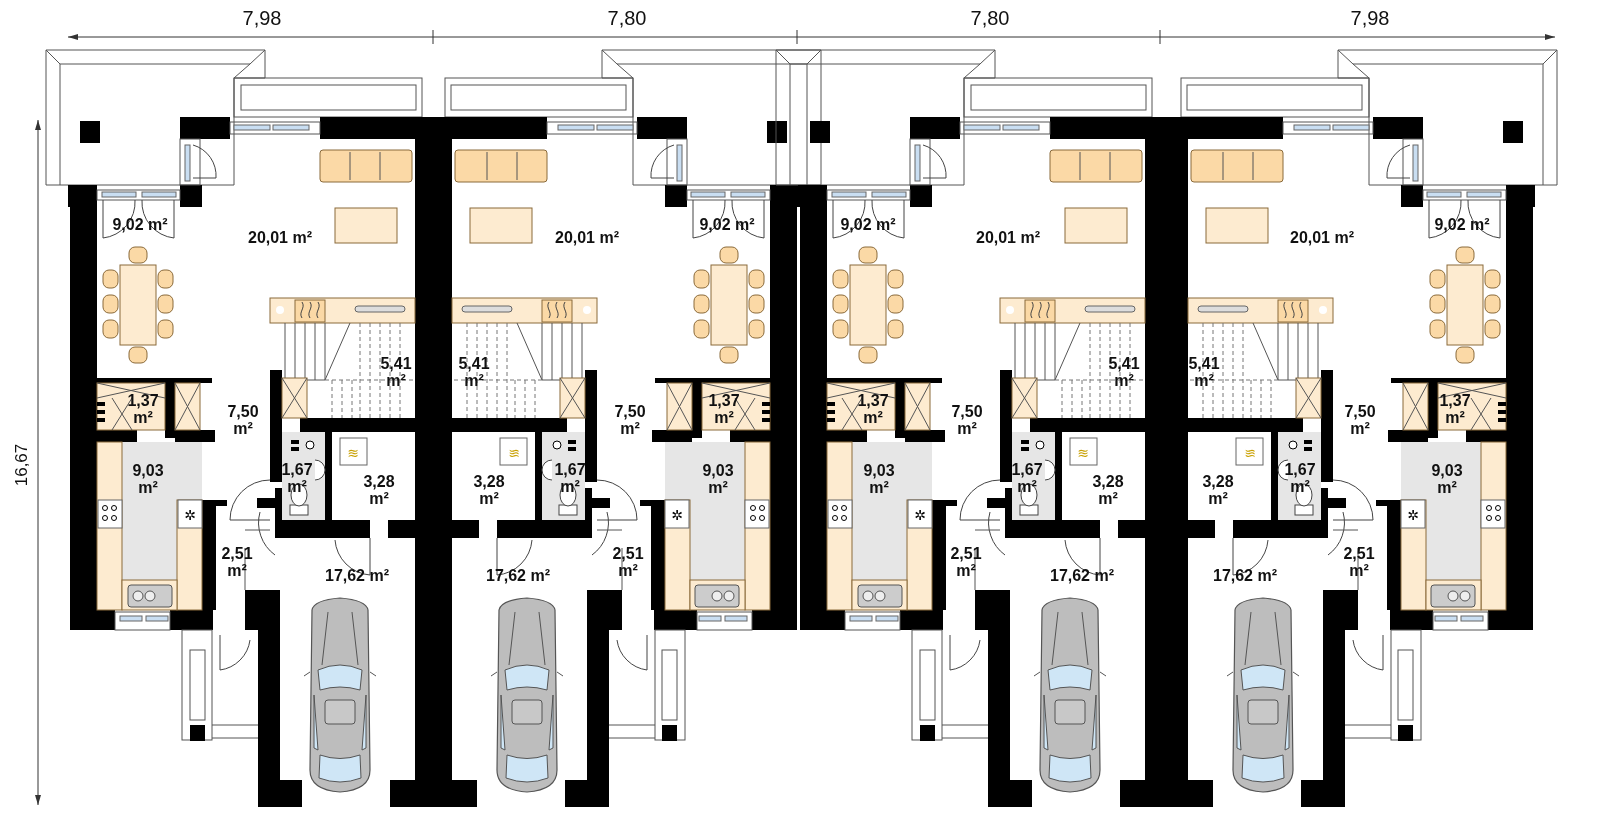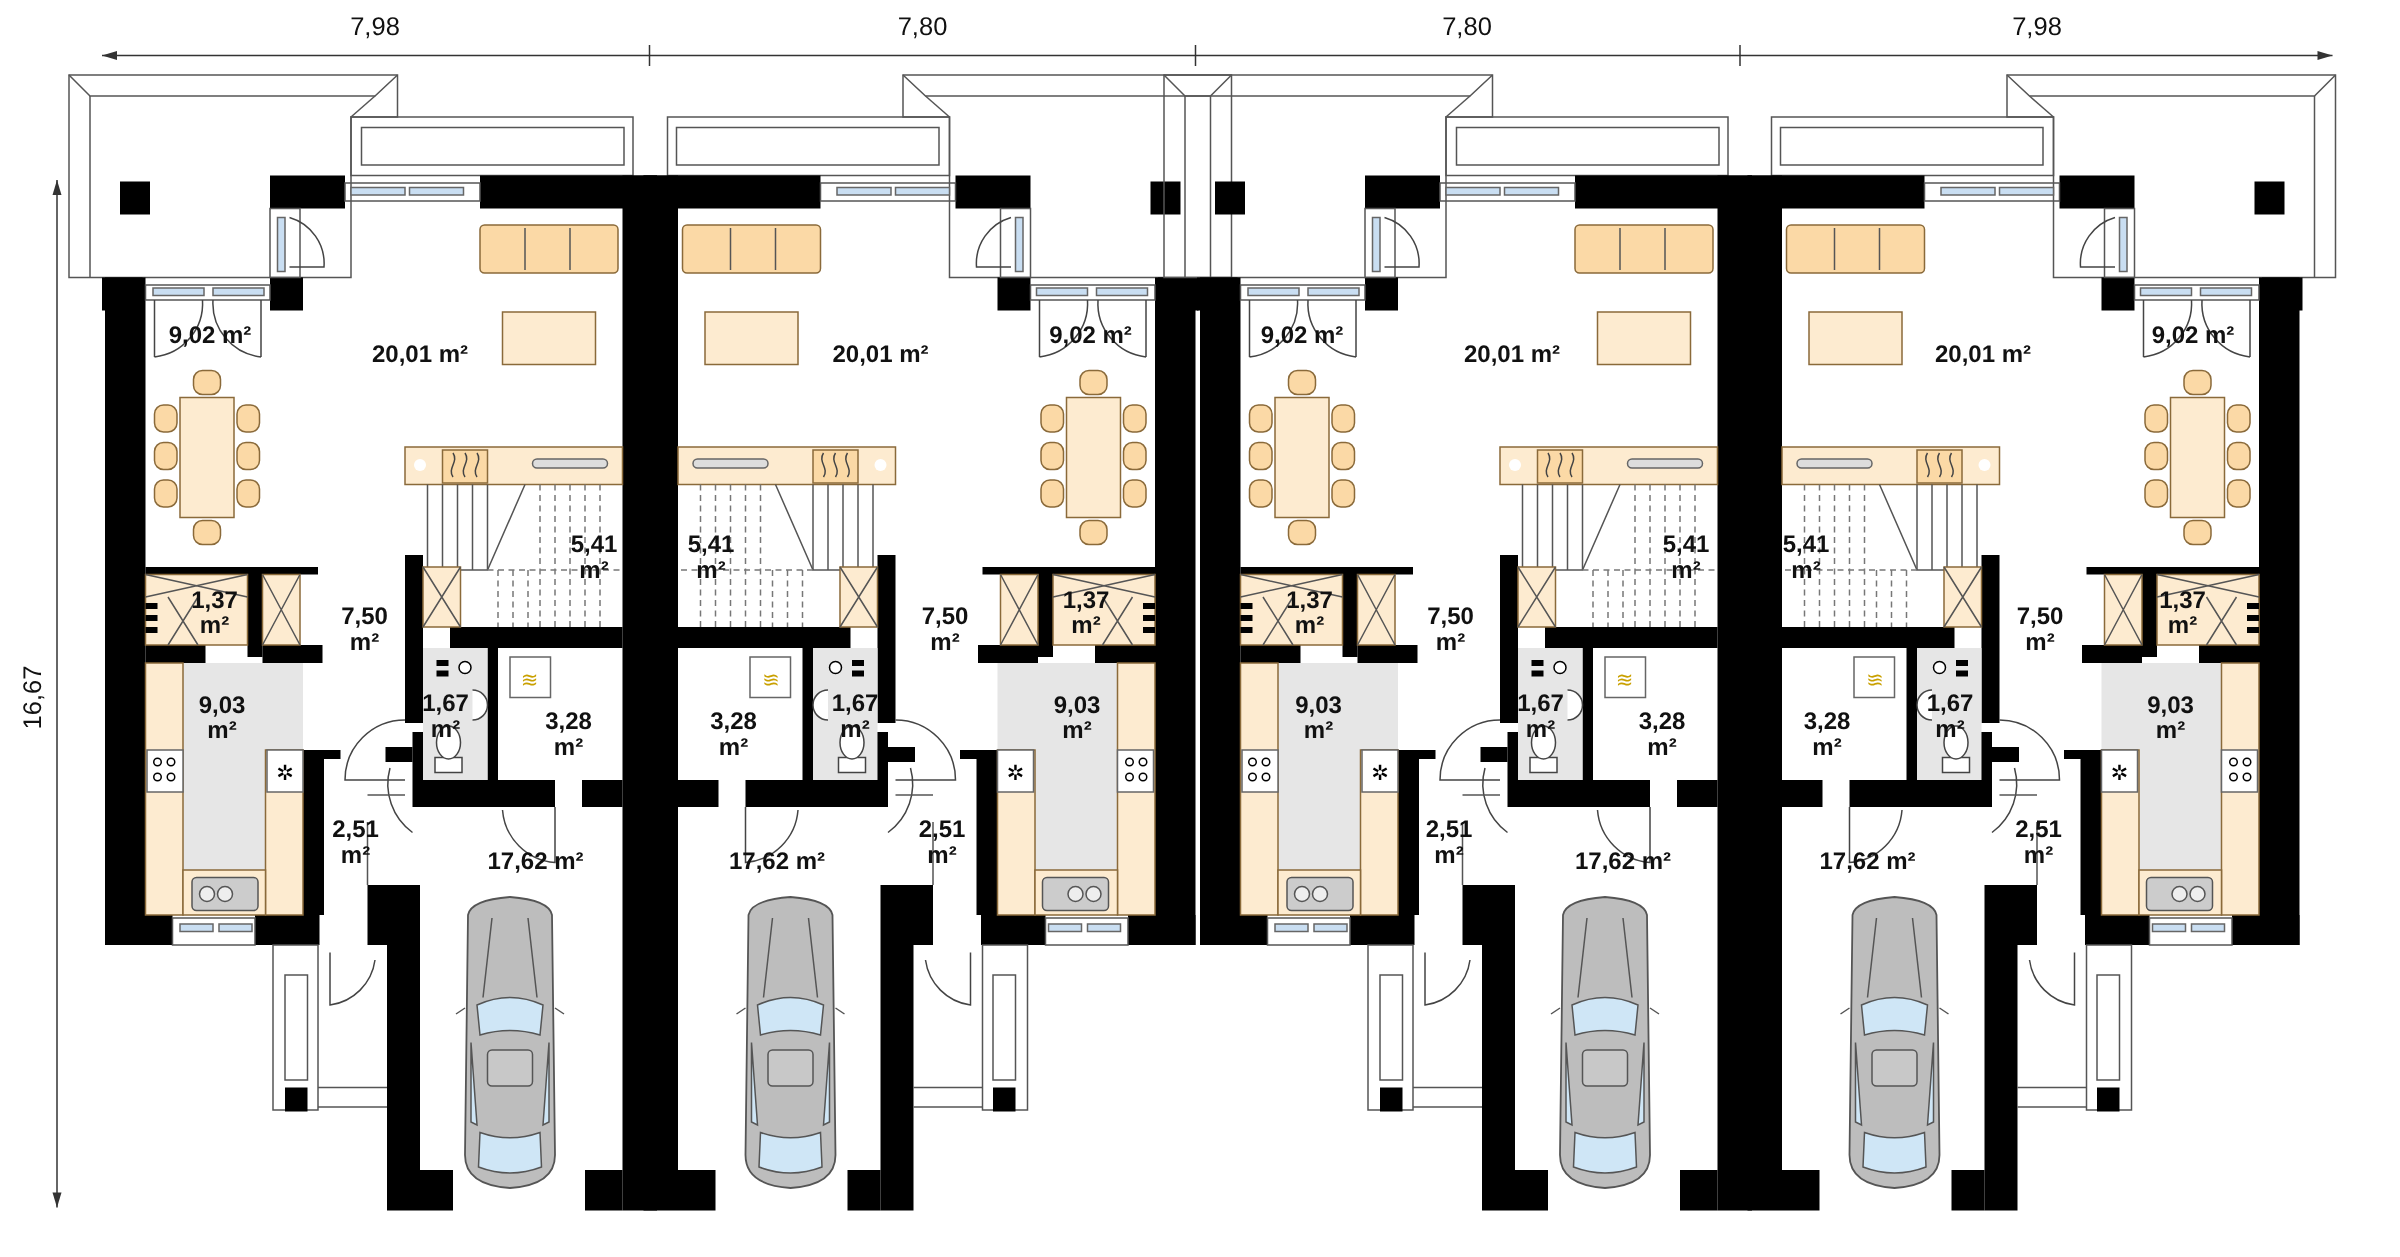--- a/index.html
+++ b/index.html
@@ -11,21 +11,21 @@
   .fur{fill:#fbd9a6;stroke:#8a6a3a;stroke-width:1;}
   .furl{fill:#fdebd0;stroke:#8a6a3a;stroke-width:1;}
   .floorg{fill:#e6e6e6;}
   .door{fill:none;stroke:#444;stroke-width:1;}
   .dash{fill:none;stroke:#777;stroke-width:1;stroke-dasharray:4 3;}
   .dim{stroke:#333;stroke-width:1;fill:none;}
   .car-body{fill:#bdbdbd;stroke:#555;stroke-width:1.2;}
   .car-glass{fill:#cfe6f6;stroke:#555;stroke-width:1;}
   .lbl{position:absolute;font-weight:bold;color:#111;font-size:16px;line-height:17px;text-align:center;white-space:nowrap;transform:translate(-50%,-50%);}
   .lbl .u{display:block;}
-  .dimlbl{position:absolute;font-size:17px;color:#111;transform:translate(-50%,-50%);white-space:nowrap;}
+  .dimlbl{position:absolute;font-size:20px;color:#111;transform:translate(-50%,-50%);white-space:nowrap;margin-left:12px;}
   .dimv{position:absolute;font-size:17px;color:#111;transform:translate(-50%,-50%) rotate(-90deg);white-space:nowrap;}
 </style>
 </head>
 <body>
 
 <svg id="plan" viewBox="0 0 1600 838" xmlns="http://www.w3.org/2000/svg">
   <defs>
 
     <g id="unit">
 

